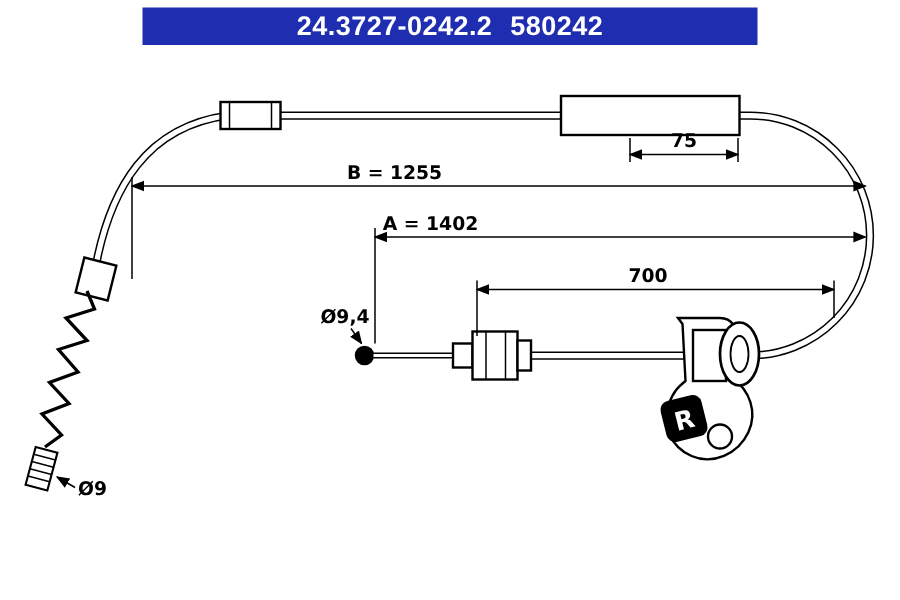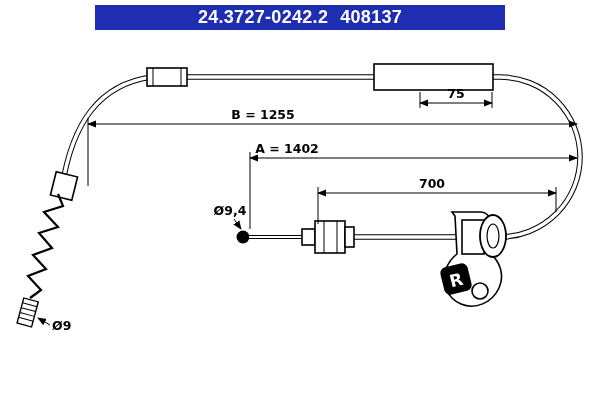--- a/index.html
+++ b/index.html
@@ -15,21 +15,21 @@
   .thin{stroke:#000;stroke-width:1;fill:none;}
   .outline{stroke:#000;stroke-width:1.6;fill:#ffffff;}
 </style>
 </head>
 <body>
 
 <div class="page">
 
   <div class="header-bar">
     <span>24.3727-0242.2</span>
-    <span>408137</span>
+    <span>580242</span>
   </div>
 
   <svg class="diagram" width="600" height="400" viewBox="0 0 600 400" xmlns="http://www.w3.org/2000/svg">
     <defs>
       <marker id="arr" viewBox="0 0 10 10" refX="9" refY="5" markerWidth="9" markerHeight="9" orient="auto-start-reverse">
         <path d="M0,1 L10,5 L0,9 Z" fill="#000"></path>
       </marker>
     </defs>
 
     <g>

